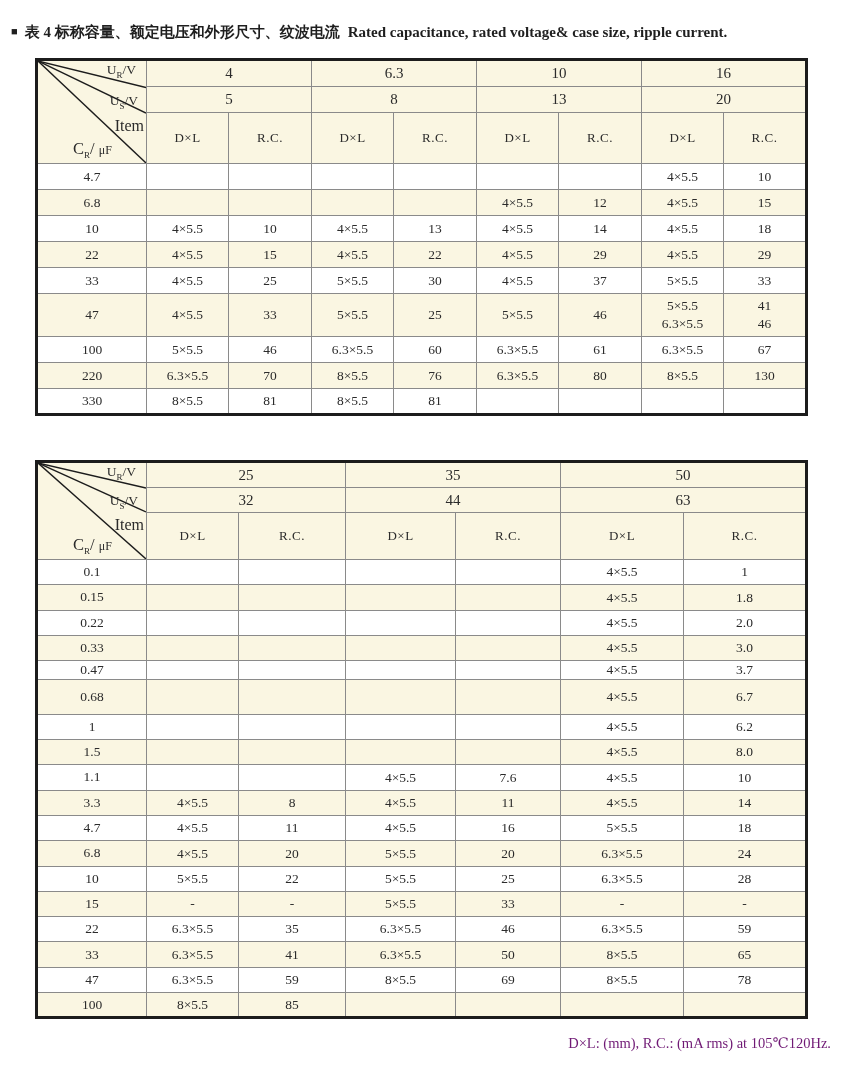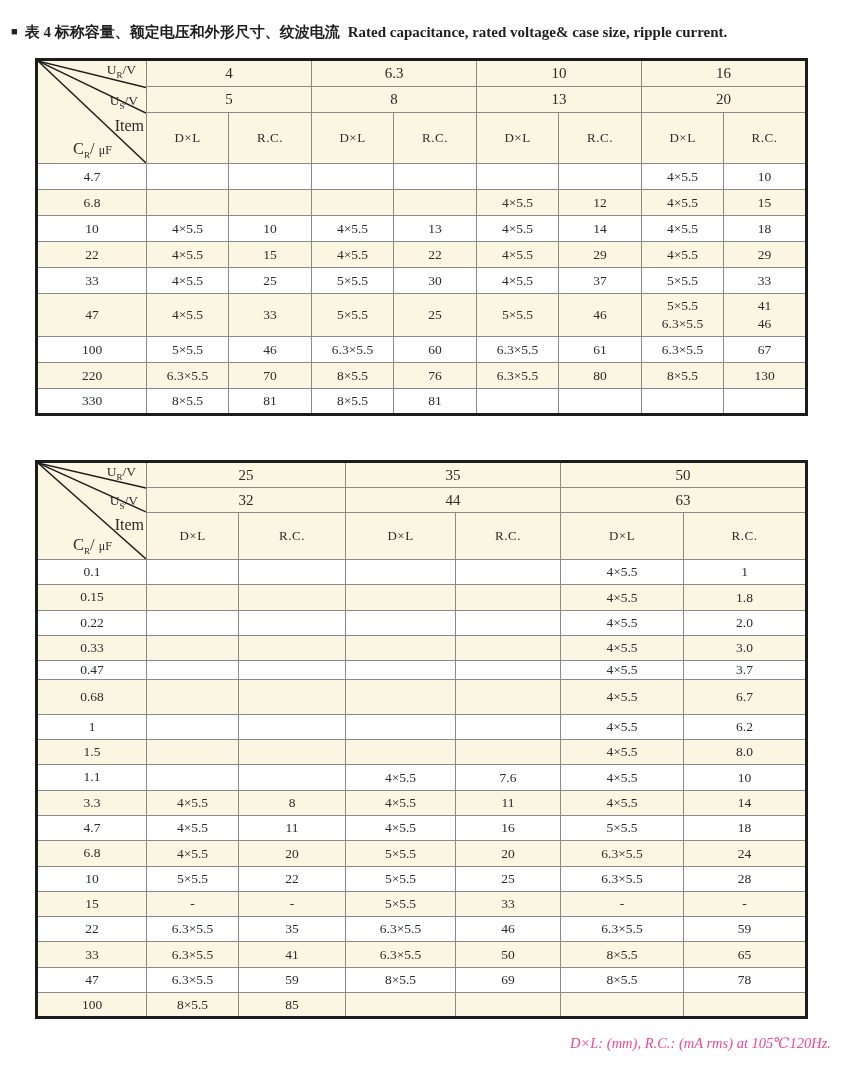--- a/index.html
+++ b/index.html
@@ -25,21 +25,21 @@
   td.vcell{white-space:pre-line;line-height:1.3;}
   td.corner{position:relative;padding:0;}
   .diag{position:absolute;left:0;top:0;width:100%;height:100%;display:block;}
   .clbl{position:absolute;font-size:13.5px;white-space:nowrap;color:#2b2b2b;}
   .clbl sub{font-size:9px;}
   .lbl-ur{top:1px;right:10px;}
   .lbl-us{top:31%;right:8px;}
   .lbl-item{top:55%;right:2px;font-size:16px;}
   .lbl-cr{left:7px;bottom:3px;font-size:16.5px;margin-left:28px;}
   .lbl-cr .mu{font-size:12px;}
-  .footnote{position:absolute;right:14px;top:1035px;font-size:14.5px;color:#ec4899;font-style:italic;}
+  .footnote{position:absolute;right:14px;top:1035px;font-size:14.5px;color:#701a75;}
 </style>
 </head>
 <body>
 
 <div class="page" style="--cream: #faf6e2;">
 
   <div class="title">
     <span class="bullet">■</span><span class="zh">表 4 标称容量、额定电压和外形尺寸、纹波电流</span><span class="en">Rated capacitance, rated voltage&amp; case size, ripple current.</span>
   </div>
 

